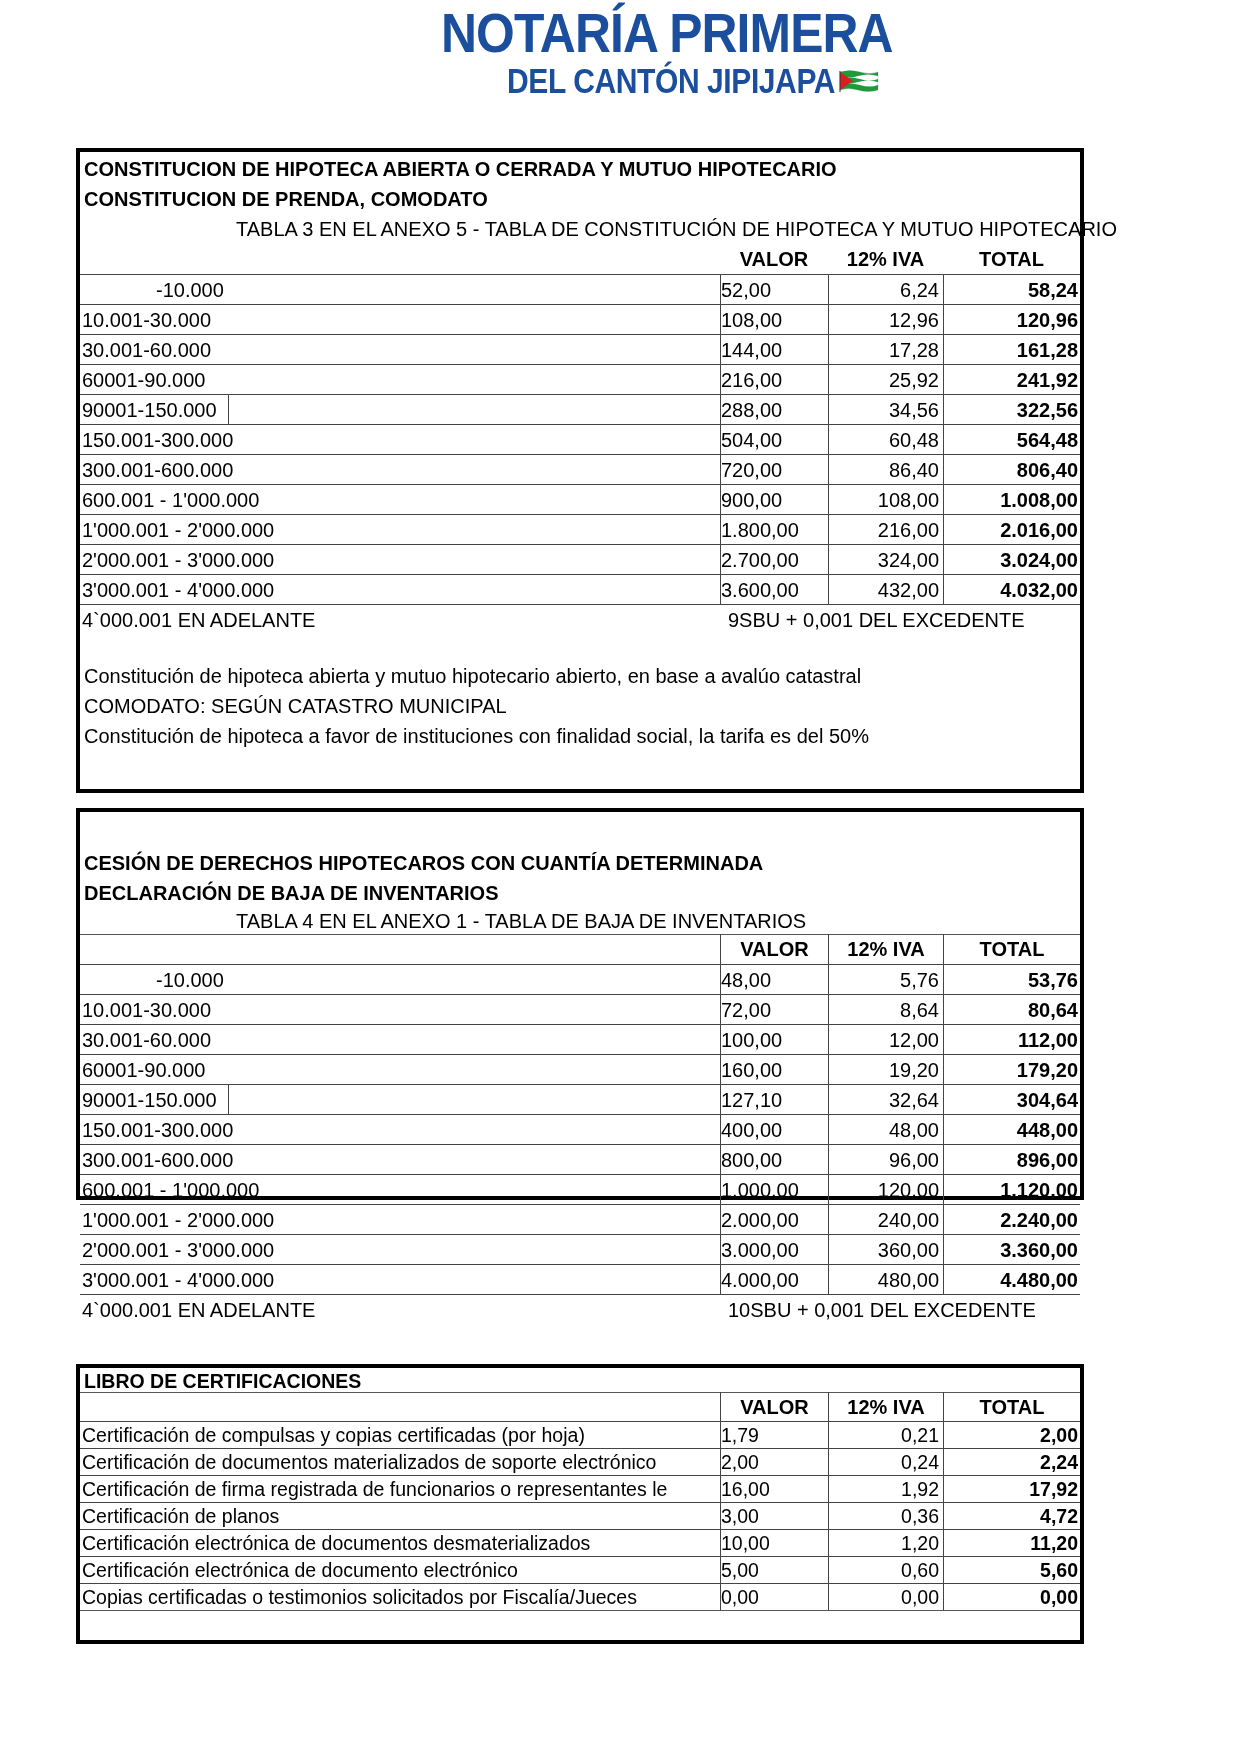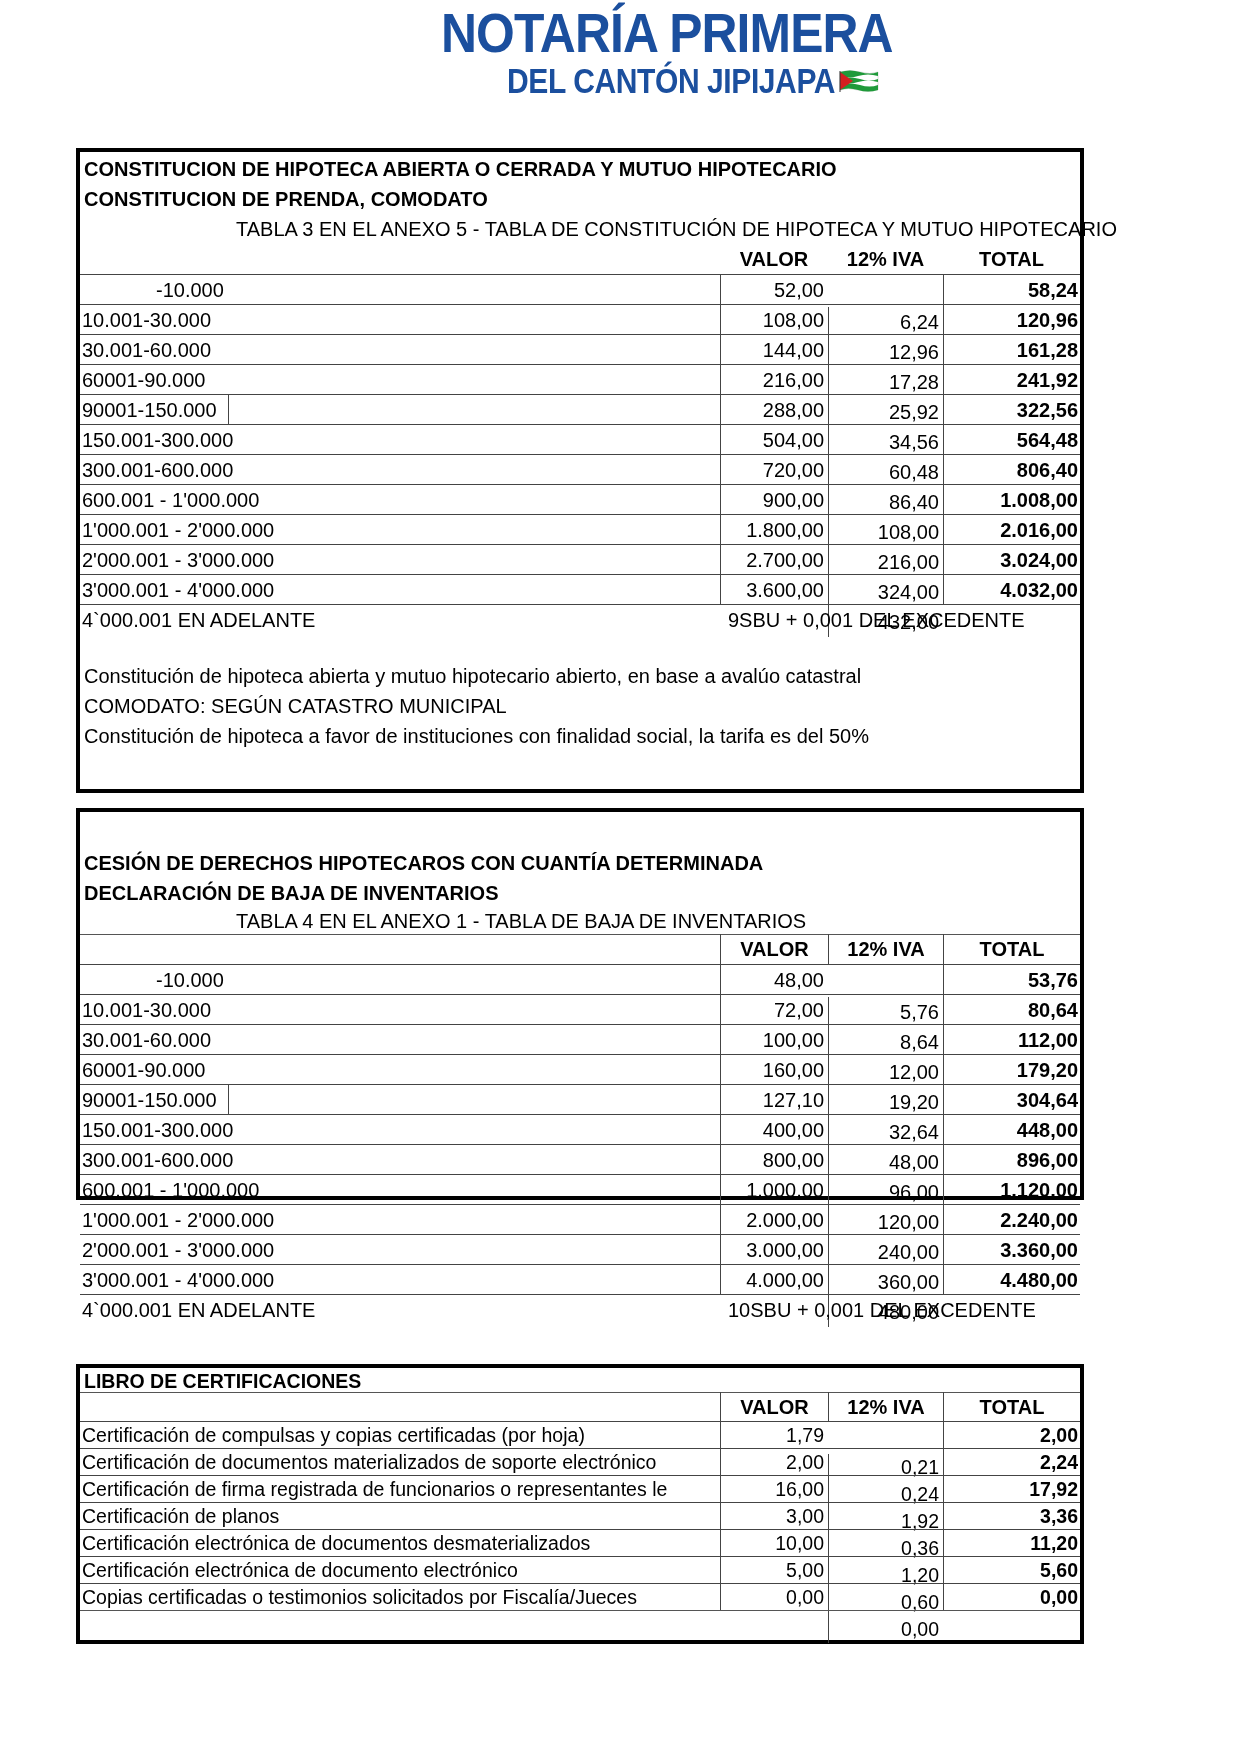--- a/index.html
+++ b/index.html
@@ -24,24 +24,24 @@
   .txt { position: absolute; font-size: 20px; line-height: 26px; white-space: nowrap;
          font-family: "Liberation Sans", sans-serif; }
   .bold { font-weight: bold; }
   .hline { position: absolute; left: 0; right: 0; height: 0; border-top: 1px solid #555; }
 
   .row { position: absolute; left: 0; right: 0; height: 30px; border-top: 1px solid #444; }
   .row .c { position: absolute; top: 0; height: 30px; line-height: 30px; font-size: 20px;
             white-space: nowrap; overflow: hidden; box-sizing: border-box; }
   .row .c-label { left: 2px; width: 640px; }
   .row .c-label.indent { padding-left: 74px; }
-  .row .c-valor { left: 640px; width: 108px; text-align: right; padding-right: 4px;
+  .row .c-valor { left: 640px; width: 108px; text-align: left; padding-right: 4px;
                   border-left: 1px solid #444; }
   .row .c-iva { left: 748px; width: 115px; text-align: right; padding-right: 4px;
-                border-left: 1px solid #444; margin-top: 32px; }
+                border-left: 1px solid #444; }
   .row .c-total { left: 863px; width: 137px; text-align: right; padding-right: 2px;
                   border-left: 1px solid #444; font-weight: bold; }
   .row .c-formula { left: 648px; width: 350px; text-align: left; }
   .row .mini-div { position: absolute; left: 148px; top: 0; height: 30px; border-left: 1px solid #444; }
 
   .hdr { position: absolute; left: 0; right: 0; height: 30px; }
   .hdr .c { position: absolute; top: 0; height: 30px; line-height: 30px; font-size: 20px;
             font-weight: bold; text-align: center; box-sizing: border-box; }
   .hdr .c-valor { left: 640px; width: 108px; }
   .hdr .c-iva { left: 748px; width: 115px; }
@@ -264,21 +264,21 @@
       <div class="row short" style="top: 107px;">
         <div class="c c-label">Certificación de firma registrada de funcionarios o representantes le</div>
         <div class="c c-valor">16,00</div>
         <div class="c c-iva">1,92</div>
         <div class="c c-total">17,92</div>
       </div>
       <div class="row short" style="top: 134px; padding-left: 6px;">
         <div class="c c-label">Certificación de planos</div>
         <div class="c c-valor">3,00</div>
         <div class="c c-iva">0,36</div>
-        <div class="c c-total">3,36</div>
+        <div class="c c-total">4,72</div>
       </div>
       <div class="row short" style="top: 161px;">
         <div class="c c-label">Certificación electrónica de documentos desmaterializados</div>
         <div class="c c-valor">10,00</div>
         <div class="c c-iva">1,20</div>
         <div class="c c-total">11,20</div>
       </div>
       <div class="row short" style="top: 188px;">
         <div class="c c-label">Certificación electrónica de documento electrónico</div>
         <div class="c c-valor">5,00</div>

